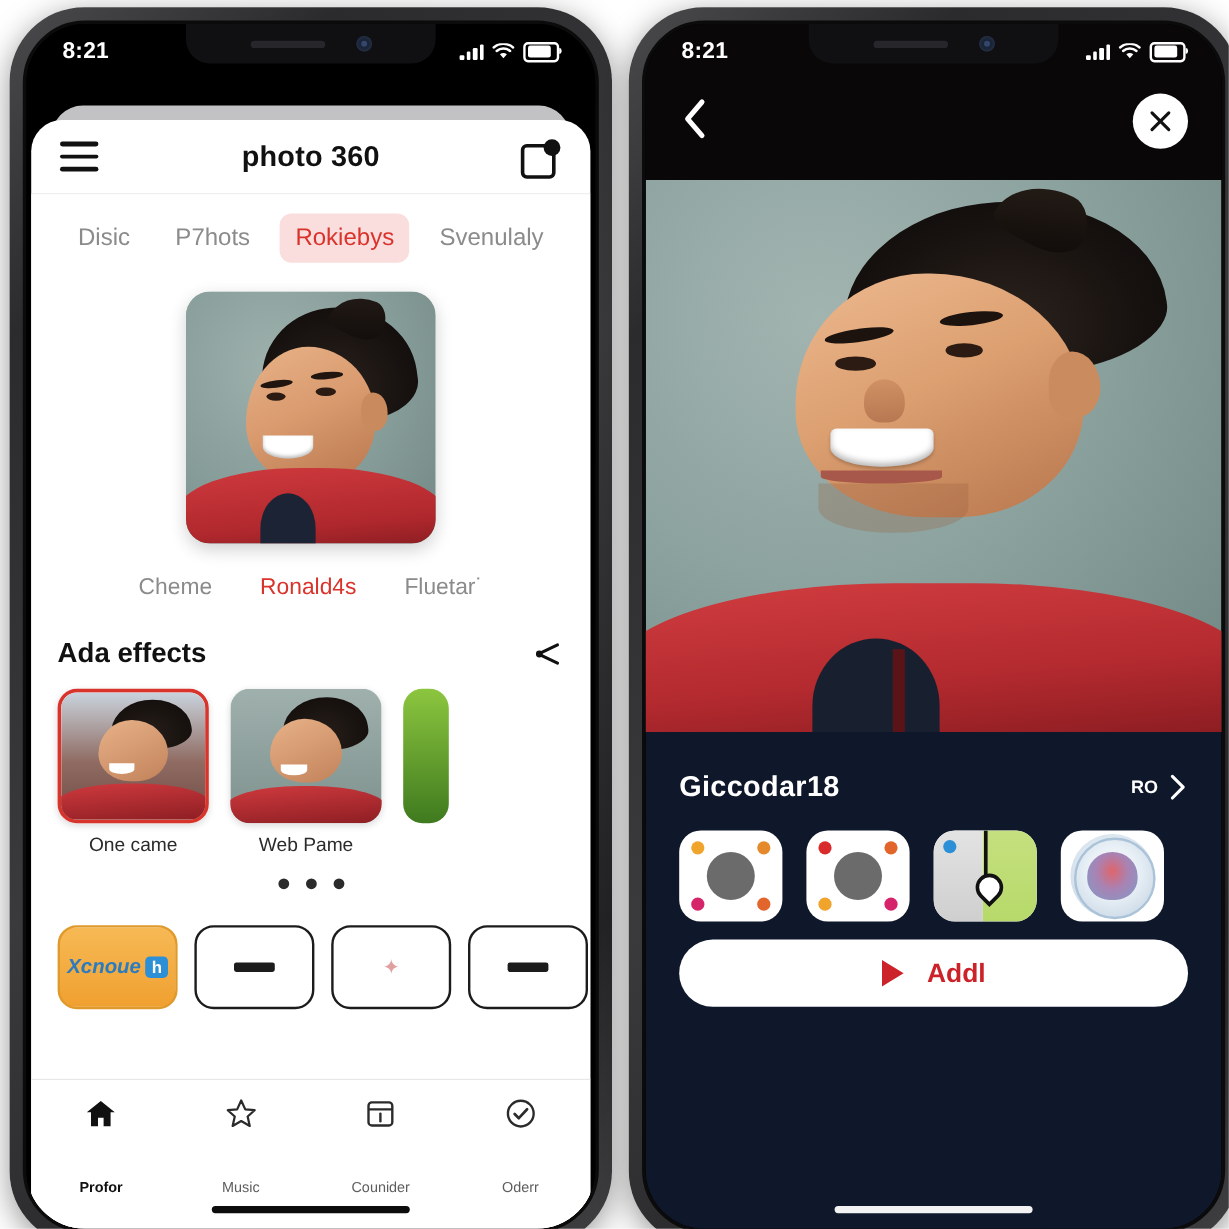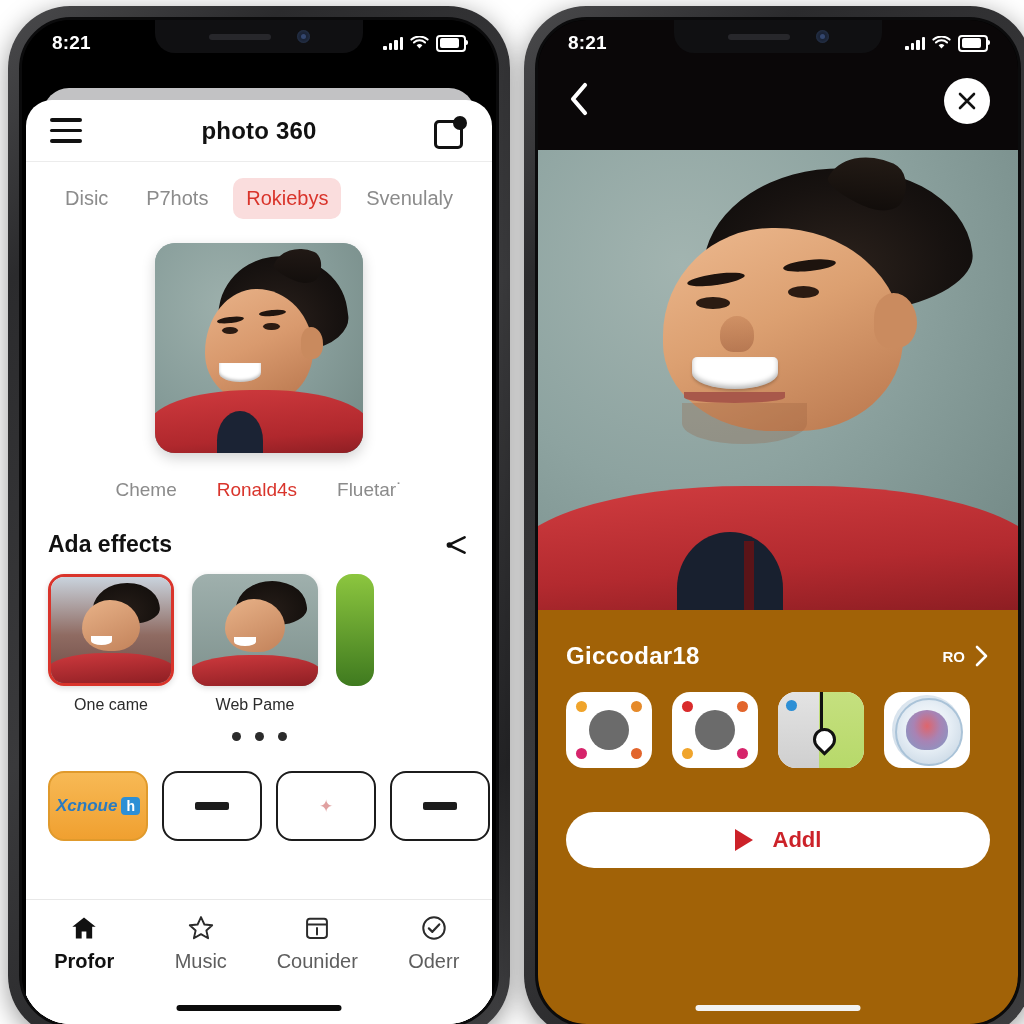--- a/index.html
+++ b/index.html
@@ -184,21 +184,21 @@
               padding:1px 5px; border-radius:4px; margin-left:4px; }
   .ad-line { width: 34px; height: 8px; background:#1c1c1c; border-radius:2px; }
   .ad-spark { color:#e0a0a0; font-size: 17px; }
 
   .bottom-nav {
     position:absolute; left:0; right:0; bottom:0; height: 110px;
     background:#fff; border-top:1px solid #e8e8e8;
     display:flex; align-items:flex-start; padding-top: 14px; z-index: 30;
   }
   .nav-item { flex:1; display:flex; flex-direction:column; align-items:center; gap:8px; }
-  .nav-label { font-size: 20px; color:#5e5e5e; }
+  .nav-label { font-size: 12px; color:#5e5e5e;margin-top:32px; }
   .nav-item.active .nav-label { color:#111; font-weight:700; }
 
   
   .screen-right { position:absolute; inset:0; background:#0a0708;
                   display:flex; flex-direction:column; }
   .r-topbar { height: 84px; flex:0 0 84px; position:relative; padding-top: 46px; }
   .r-back { position:absolute; left: 30px; top: 62px; width: 22px; height: 34px; }
   .r-close {
     position:absolute; right: 28px; top: 58px; width: 46px; height:46px;
     background:#fff; border-radius:50%; display:flex; align-items:center; justify-content:center;
@@ -233,21 +233,21 @@
      background:#a8584a; border-radius:0 0 60% 60%; }
   .bp-chin { position:absolute; width:26%; height:9%; left:30%; top:55%;
      background: rgba(150,95,62,.28); border-radius:0 0 60% 60%; }
   .bp-jersey { position:absolute; left:-6%; right:-6%; bottom:0; height:27%;
      background: linear-gradient(175deg,#d13d40 0%, #b32a2f 60%, #8c1d22 100%);
      border-radius: 44% 44% 0 0 / 62% 62% 0 0; }
   .bp-collar { position:absolute; left:29%; width:22%; bottom:0; height:17%;
      background:#18202f; border-radius:50% 50% 0 0 / 72% 72% 0 0; }
   .bp-zip { position:absolute; left:43%; width:2%; bottom:0; height:15%; background:#5a1418; }
 
-  .r-panel { flex:1; background:#a16207; padding: 32px 28px 0; box-sizing:border-box;text-align:center; }
+  .r-panel { flex:1; background:#0f172a; padding: 32px 28px 0; box-sizing:border-box;text-align:center; }
   .r-panel-head { display:flex; align-items:center; justify-content:space-between; }
   .r-title { font-size: 24px; font-weight:700; color:#fff; letter-spacing:.3px; }
   .r-more { display:flex; align-items:center; gap:9px; color:#fff; font-size:15px; font-weight:700; }
   .r-thumbs { display:flex; gap: 20px; margin-top: 22px; }
   .r-thumb { width: 86px; height:76px; border-radius: 18px; background:#fff;
              position:relative; overflow:hidden; flex:0 0 86px; }
   .rt-dot { position:absolute; width:11px; height:11px; border-radius:50%; }
   .rt-center { position:absolute; left:23px; top:18px; width:40px; height:40px;
                border-radius:50%; background:#6b6b6b; }
   .rt-split { position:absolute; inset:0; display:flex; }
@@ -259,21 +259,21 @@
                 transform: rotate(-45deg); }
   .rt-circle { position:absolute; left:8px; top:3px; width:70px; height:70px; border-radius:50%;
                background: radial-gradient(circle at 50% 45%, #ffffff 0%, #e6eef5 45%, #cfdce8 75%, #b9cbdb 100%); }
   .rt-ill { position:absolute; left:22px; top:18px; width:42px; height:40px;
             background: radial-gradient(ellipse at 50% 40%, #d94a52 0%, #9b6fa8 45%, #6f8fc0 100%);
             border-radius: 50% 50% 45% 45%; opacity:.85; }
   .rt-ring { position:absolute; left:11px; top:6px; width:64px; height:64px; border-radius:50%;
              border:2px solid #aac3d8; }
 
   .r-cta {
-    margin: 44px 0 0; height: 56px; background:#fff; border-radius: 28px;
+    margin: 15px 0 0; height: 56px; background:#fff; border-radius: 28px;
     display:flex; align-items:center; justify-content:center; gap:20px;
   }
   .r-cta-label { color:#cc2229; font-size: 22px; font-weight:700; }
   .play-tri { width:0;height:0;border-left:18px solid #cc2229;
               border-top:11px solid transparent; border-bottom:11px solid transparent; }
 </style>
 </head>
 <body>
 
 <div class="stage">

